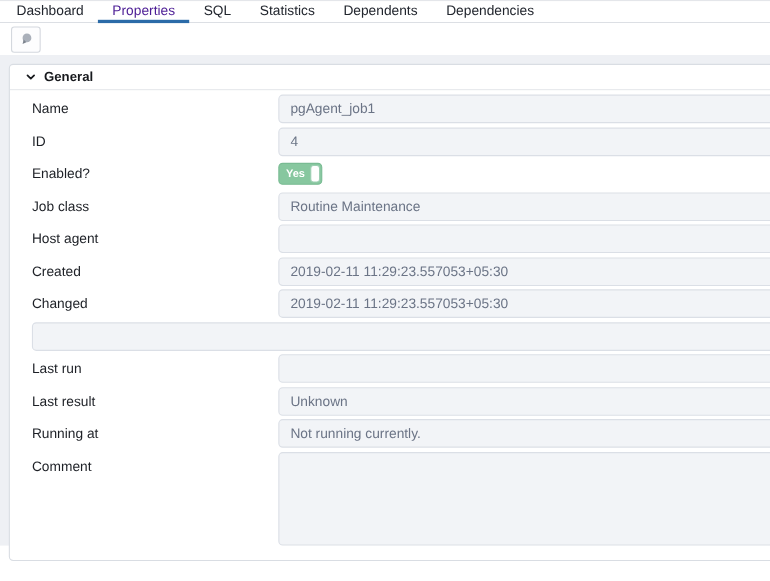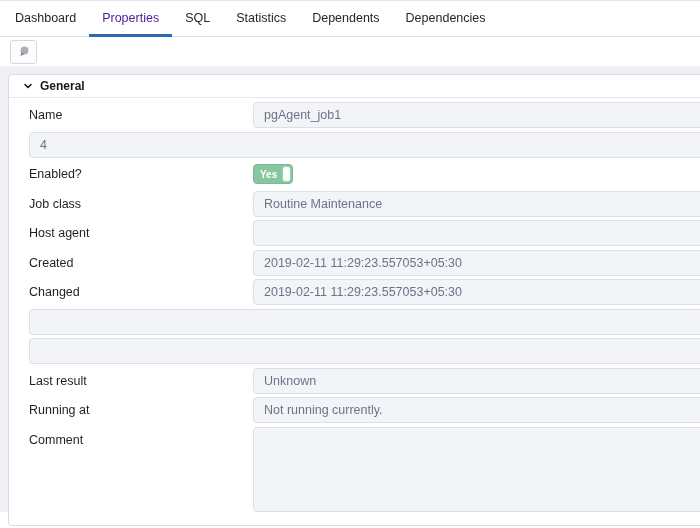--- a/index.html
+++ b/index.html
@@ -8,21 +8,21 @@
     font-family: "Liberation Sans", sans-serif;
     font-size: 12.5px;
     background: #ffffff;
     color: #222630;
   }
 
   
   .tabbar {
     display: flex;
     align-items: stretch;
-    height: 37px;
+    height: 21px;
     border-top: 1px solid #e4e6ea;
     border-bottom: 1px solid #dcdfe4;
     background: #ffffff;
     padding-left: 2px;
   }
   .tab {
     display: flex;
     align-items: center;
     padding: 0 13px;
     color: #22262e;
@@ -191,20 +191,21 @@
     <div class="panel-body">
 
       <div class="row">
         <div class="row-label">Name</div>
         <div class="row-control">
             <div class="field">pgAgent_job1</div>
           </div>
       </div>
 
       <div class="row">
+        <div class="row-label">ID</div>
         <div class="row-control">
             <div class="field">4</div>
           </div>
       </div>
 
       <div class="row">
         <div class="row-label">Enabled?</div>
         <div class="row-control">
           <div class="toggle">
             <span class="toggle-label">Yes</span>
@@ -241,20 +242,21 @@
           </div>
       </div>
 
       <div class="row">
         <div class="row-control">
             <div class="field empty"></div>
           </div>
       </div>
 
       <div class="row">
+        <div class="row-label">Last run</div>
         <div class="row-control">
             <div class="field empty"></div>
           </div>
       </div>
 
       <div class="row">
         <div class="row-label">Last result</div>
         <div class="row-control">
             <div class="field">Unknown</div>
           </div>

